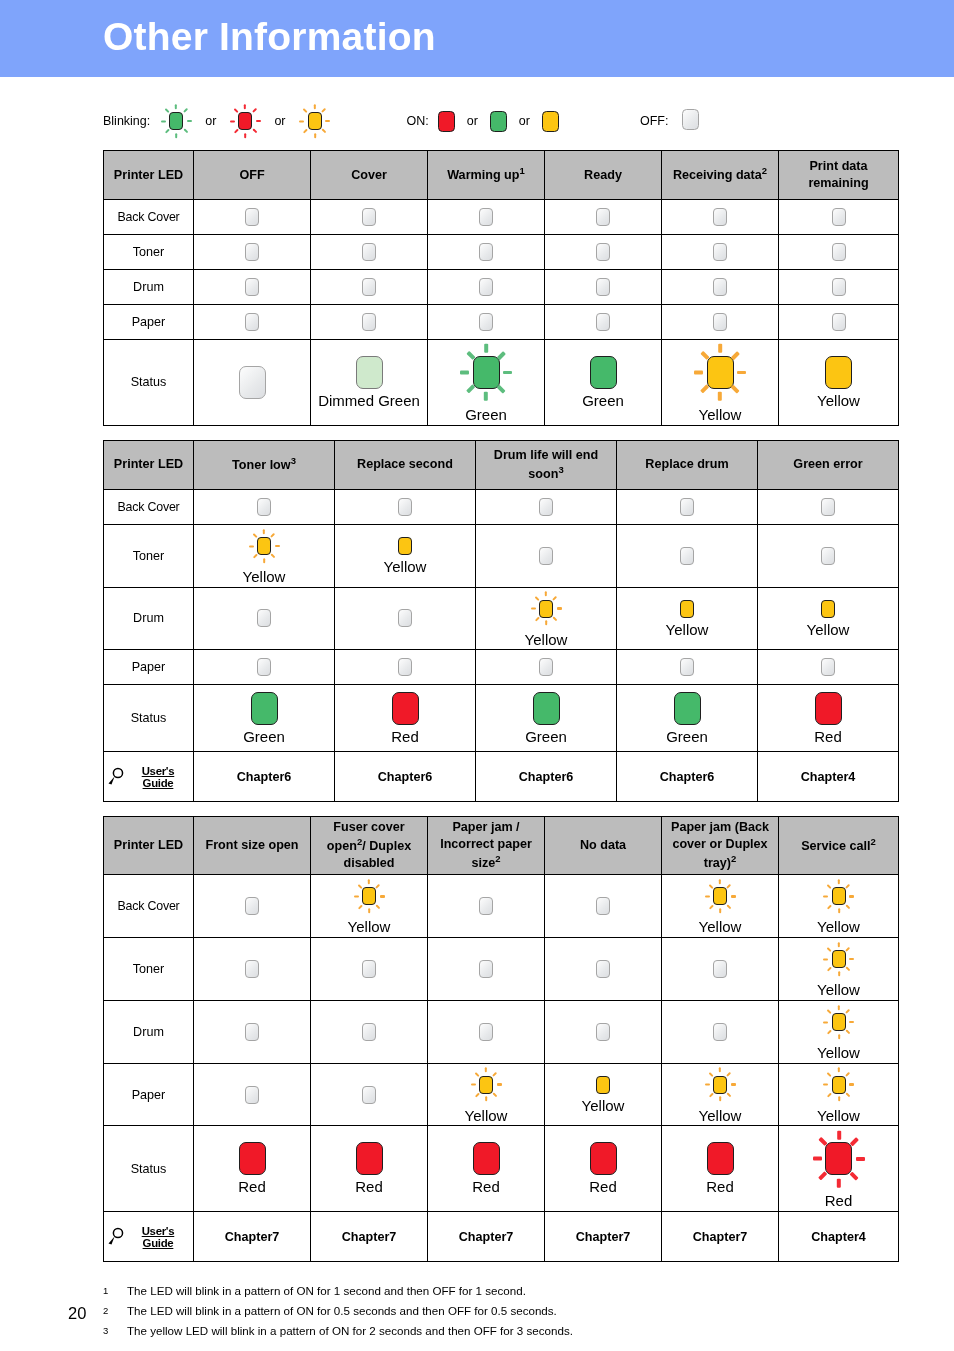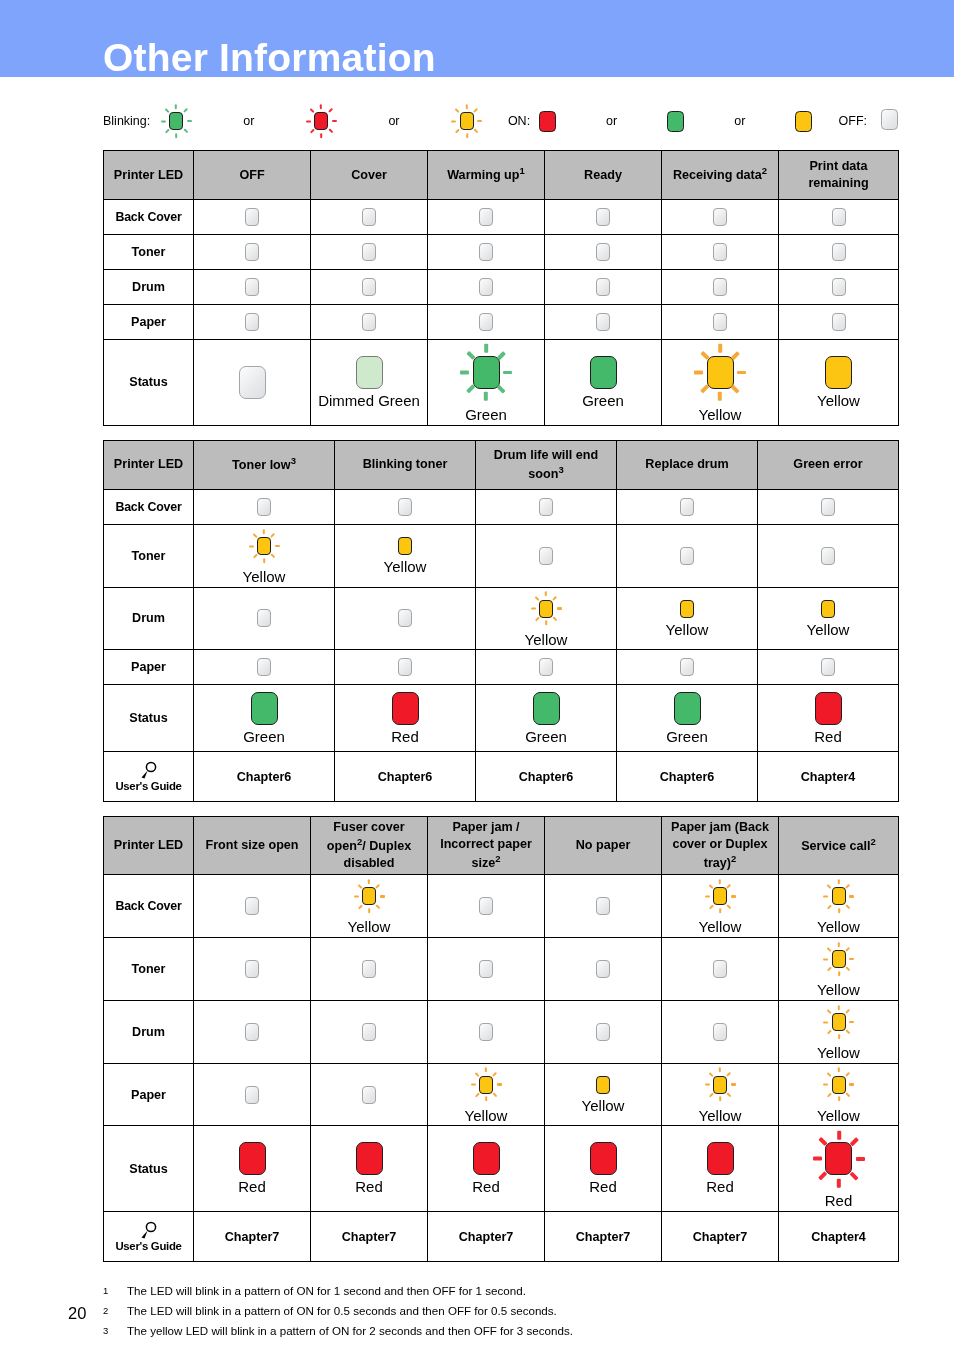--- a/index.html
+++ b/index.html
@@ -14,21 +14,21 @@
     color: #000;
     position: relative;
     overflow: hidden;
   }
 
   
   .banner {
     height: 77px;
     background: #7fa4fb;
     display: flex;
-    align-items: flex-end;
+    align-items: center;
   }
   .banner-title {
     color: #ffffff;
     font-size: 39px;
     font-weight: bold;
     letter-spacing: 0.2px;
     padding-left: 103px;
     line-height: 1;
     margin-top: -4px;
   }
@@ -47,21 +47,21 @@
     margin-top: 29px;
     display: flex;
     align-items: center;
     font-size: 12.5px;
     height: 30px;
   }
   .legend-label { margin-right: 6px; }
   .legend .or { margin: 0 9px; font-size: 12.5px; }
   .legend-gap-1 { width: 72px; }
   .legend-gap-2 { width: 78px; }
-  .legend-item { display: flex; align-items: center; gap: 38px; }
+  .legend-item { display: flex; align-items: center; }
 
   
   .led {
     display: inline-block;
     position: relative;
     box-sizing: border-box;
   }
   
   .led-sm {
     width: 14px; height: 18px;
@@ -118,21 +118,21 @@
     font-size: 12.6px;
     padding: 2px 2px;
   }
   table.led-table thead th {
     background: #bcbcbc;
     font-weight: bold;
     line-height: 1.35;
     height: 44px;
   }
   .rowlabel {
-    font-weight: bold;
+    font-weight: normal;
     font-size: 12.6px;
     text-align: center;
   }
   .rowlabel.tight { font-size: 12.4px; letter-spacing:-.2px; }
   tr.led-row td { height: 30px; }
   tr.status-row td { height: 62px; }
   tr.guide-row td { height: 45px; font-weight: bold; }
 
   .cell-stack {
     display: flex;
@@ -142,21 +142,21 @@
     line-height: 1.05;
   }
   .cap {
     font-size: 15px;
     font-weight: normal;
     margin-top: 4px;
   }
   sup { font-size: 9.5px; vertical-align: super; }
 
   .guide-cell {
-    display:flex; flex-direction:column; align-items:center; justify-content:flex-end;
+    display:flex; align-items:center; justify-content:flex-end;text-decoration:underline;
   }
   .guide-label { font-size: 11.4px; font-weight: bold; letter-spacing:-.3px;}
 
   
   .footnotes { margin-top: 22px; font-size: 11.6px; }
   .fn { display: flex; margin-bottom: 7px; }
   .fn-num { width: 24px; font-size: 9.5px; padding-top: 1px; }
   .fn-text { flex: 1; }
 
   .page-num {
@@ -464,21 +464,21 @@
           <col style="width: 141px;">
           <col style="width: 141px;">
           <col style="width: 141px;">
           <col style="width: 141px;">
           <col style="width: 141px;">
         </colgroup>
         <thead>
           <tr>
             <th>Printer LED</th>
             <th>Toner low<sup>3</sup></th>
-            <th>Blinking toner</th>
+            <th>Replace second</th>
             <th>Drum life will end soon<sup>3</sup></th>
             <th>Replace drum</th>
             <th>Green error</th>
           </tr>
         </thead>
         <tbody>
           <tr class="led-row">
             <td class="rowlabel tight">Back Cover</td>
             <td>
               <div class="cell-stack">
@@ -675,21 +675,21 @@
           <col style="width: 117px;">
           <col style="width: 117px;">
           <col style="width: 120px;">
         </colgroup>
         <thead>
           <tr>
             <th>Printer LED</th>
             <th>Front size open</th>
             <th>Fuser cover open<sup>2</sup>/ Duplex disabled</th>
             <th>Paper jam / Incorrect paper size<sup>2</sup></th>
-            <th>No paper</th>
+            <th>No data</th>
             <th>Paper jam (Back cover or Duplex tray)<sup>2</sup></th>
             <th>Service call<sup>2</sup></th>
           </tr>
         </thead>
         <tbody>
           <tr class="led-row">
             <td class="rowlabel tight">Back Cover</td>
             <td>
               <div class="cell-stack">
                 <span class="led led-sm led-off"></span>

